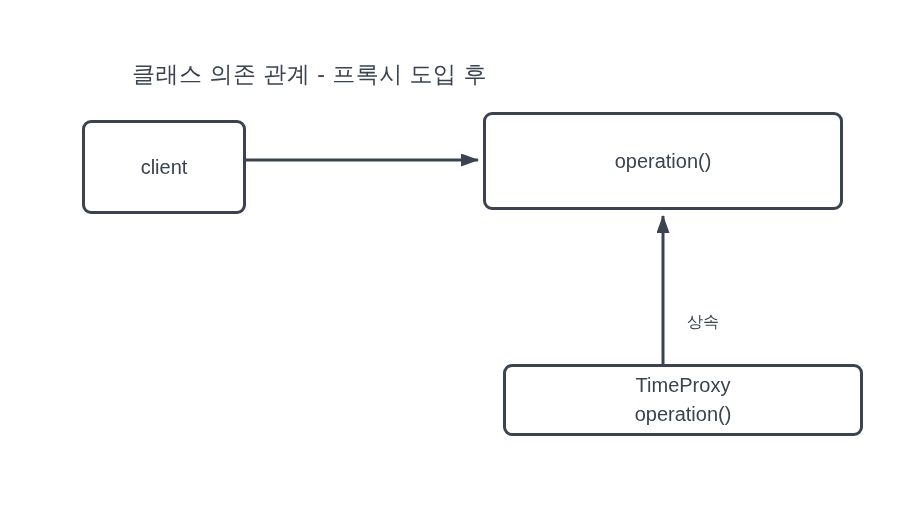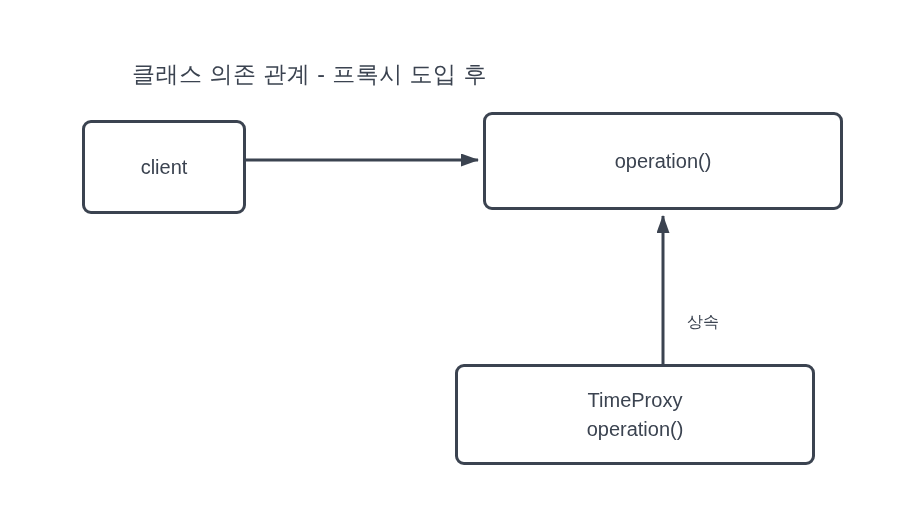--- a/index.html
+++ b/index.html
@@ -40,21 +40,21 @@
     flex-direction: column;
     align-items: center;
     justify-content: center;
     font-size: 20px;
     line-height: 1.45;
     color: var(--stroke);
     text-align: center;
   }
   .node-client   { left: 82px;  top: 120px; width: 164px; height: 94px; }
   .node-concrete { left: 483px; top: 112px; width: 360px; height: 98px; }
-  .node-proxy    { left: 455px; top: 364px; width: 360px; height: 101px; }
+  .node-proxy    { left: 503px; top: 364px; width: 360px; height: 72px; }
   .edges {
     position: absolute;
     left: 0; top: 0;
     width: 905px; height: 509px;
     pointer-events: none;
   }
   .edge-line {
     stroke: var(--stroke);
     stroke-width: 3;
     fill: none;

